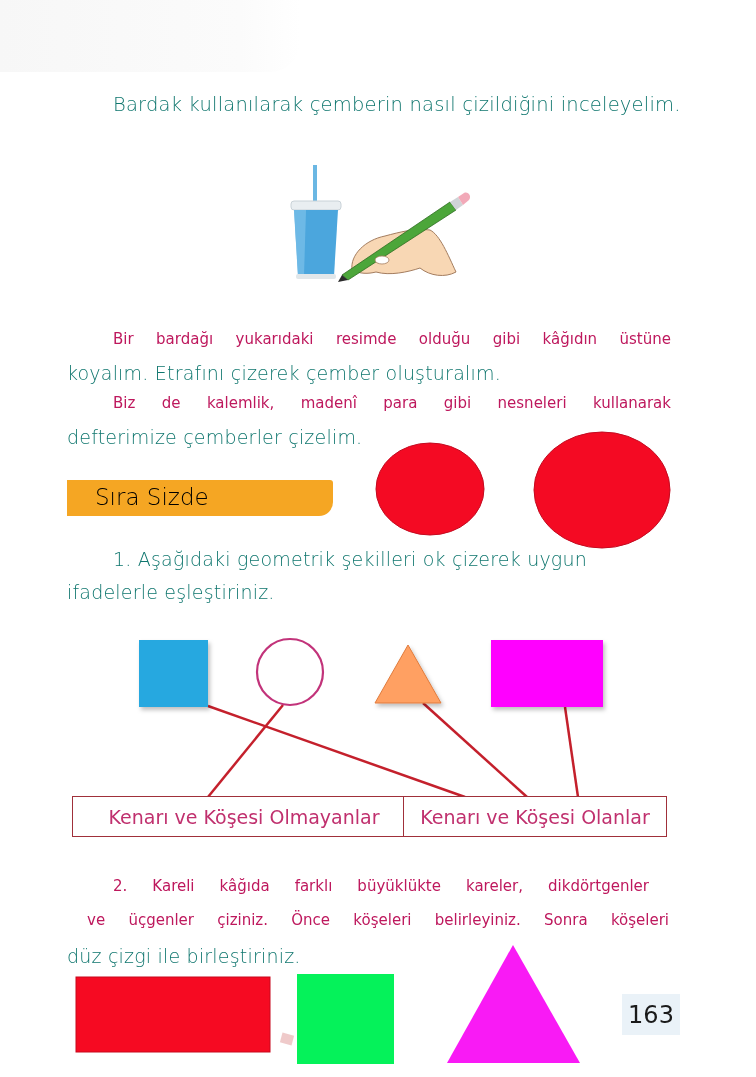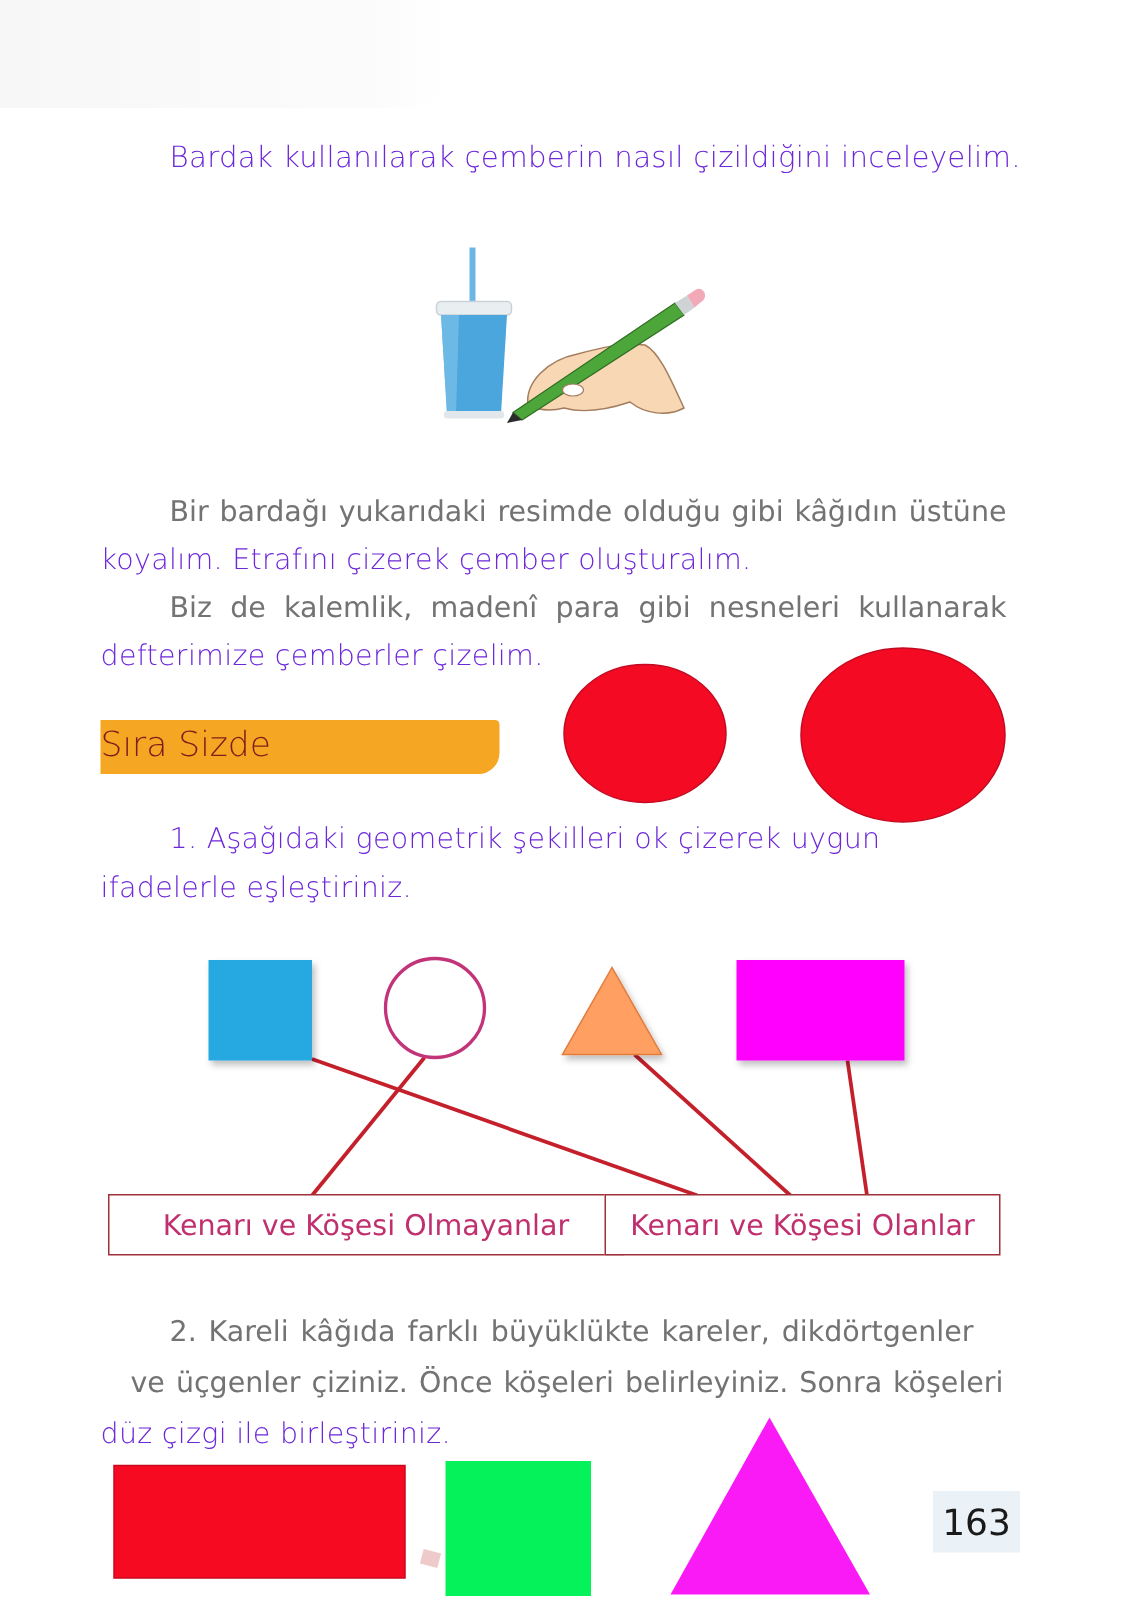--- a/index.html
+++ b/index.html
@@ -10,32 +10,32 @@
     color: #1a1a1a;
   }
   .smudge {
     position: absolute; left: 0; top: 0; width: 300px; height: 72px;
     background: linear-gradient(90deg, #f7f7f7 0%, #fbfbfb 80%, rgba(255,255,255,0) 100%);
     border-bottom-right-radius: 30px;
   }
   .txt {
     position: absolute; white-space: nowrap;
     font-size: 19px; font-weight: 300; letter-spacing: 0.2px;
-    font-family: "DejaVu Sans", sans-serif; color: #6d28d9;
+    font-family: "DejaVu Sans", sans-serif; color: #0f766e;
   }
   .justify-line {
-    position: absolute; font-size: 19px; font-family: "DejaVu Sans", sans-serif;
-    color:#737373; text-align: justify; text-align-last: justify; white-space: nowrap;
+    position: absolute; font-size: 15px; font-family: "DejaVu Sans", sans-serif;
+    color:#be185d; text-align: justify; text-align-last: justify; white-space: nowrap;
   }
   .header-bar {
     position: absolute; left: 67px; top: 480px; width: 266px; height: 36px;
     background: #F5A623; border-top-right-radius: 3px; border-bottom-right-radius: 14px;
   }
   .header-bar span {
-    position: absolute; left: 0; top: 4px; font-size: 23px; color: #7f1d1d;
+    position: absolute; left: 28px; top: 4px; font-size: 23px; color: #000000;
     font-family: "DejaVu Sans", sans-serif; font-weight: 300; text-align: center;
   }
   .label-box {
     position: absolute; border: 1.5px solid #a0303a; background: #fff;
     height: 41px; box-sizing: border-box;
     color: #c0306e; font-size: 19px; font-family: "DejaVu Sans", sans-serif;
     display: flex; align-items: center; justify-content: center; white-space: nowrap;
   }
   .page-num {
     position: absolute; left: 622px; top: 994px; width: 58px; height: 41px;

